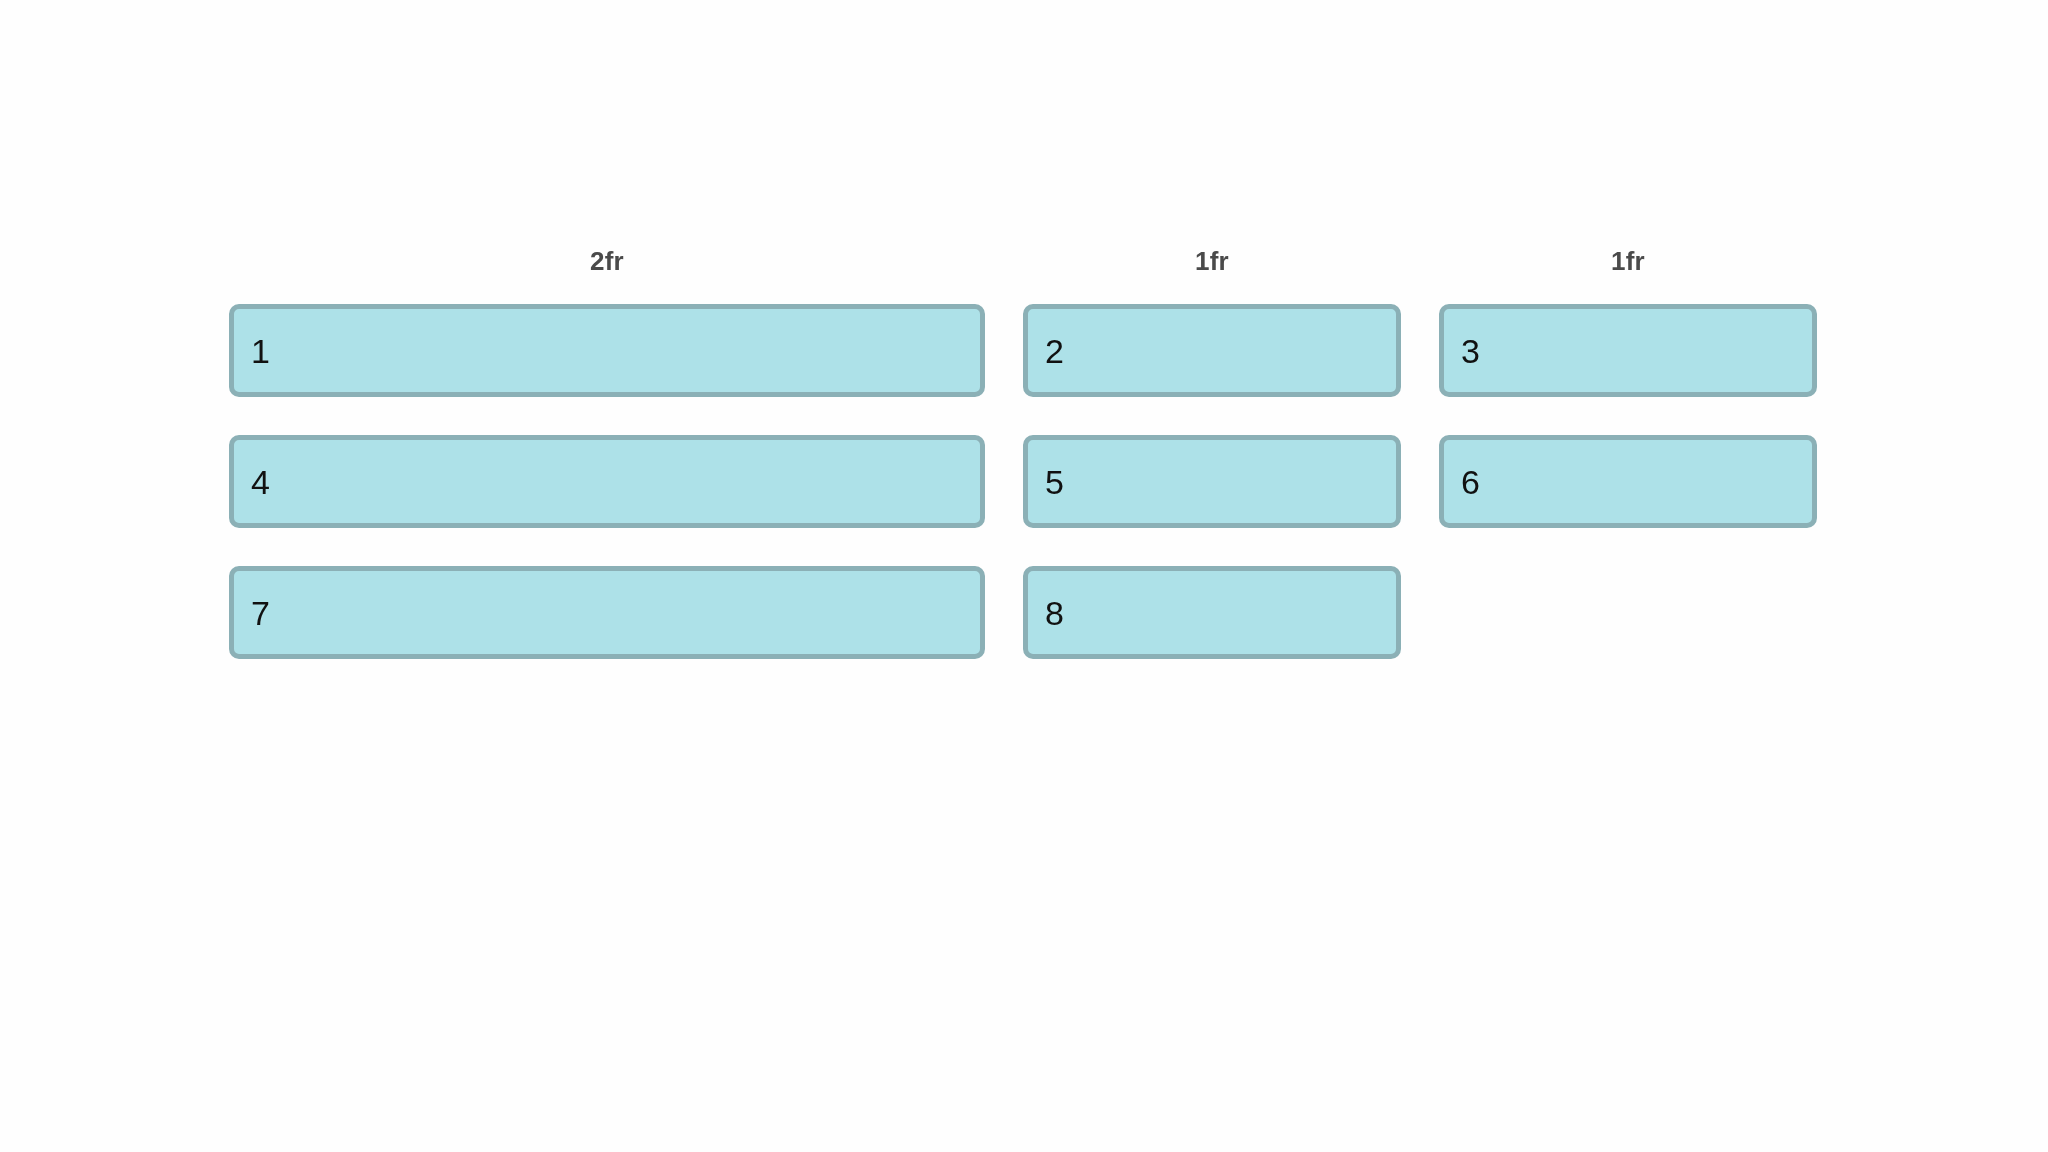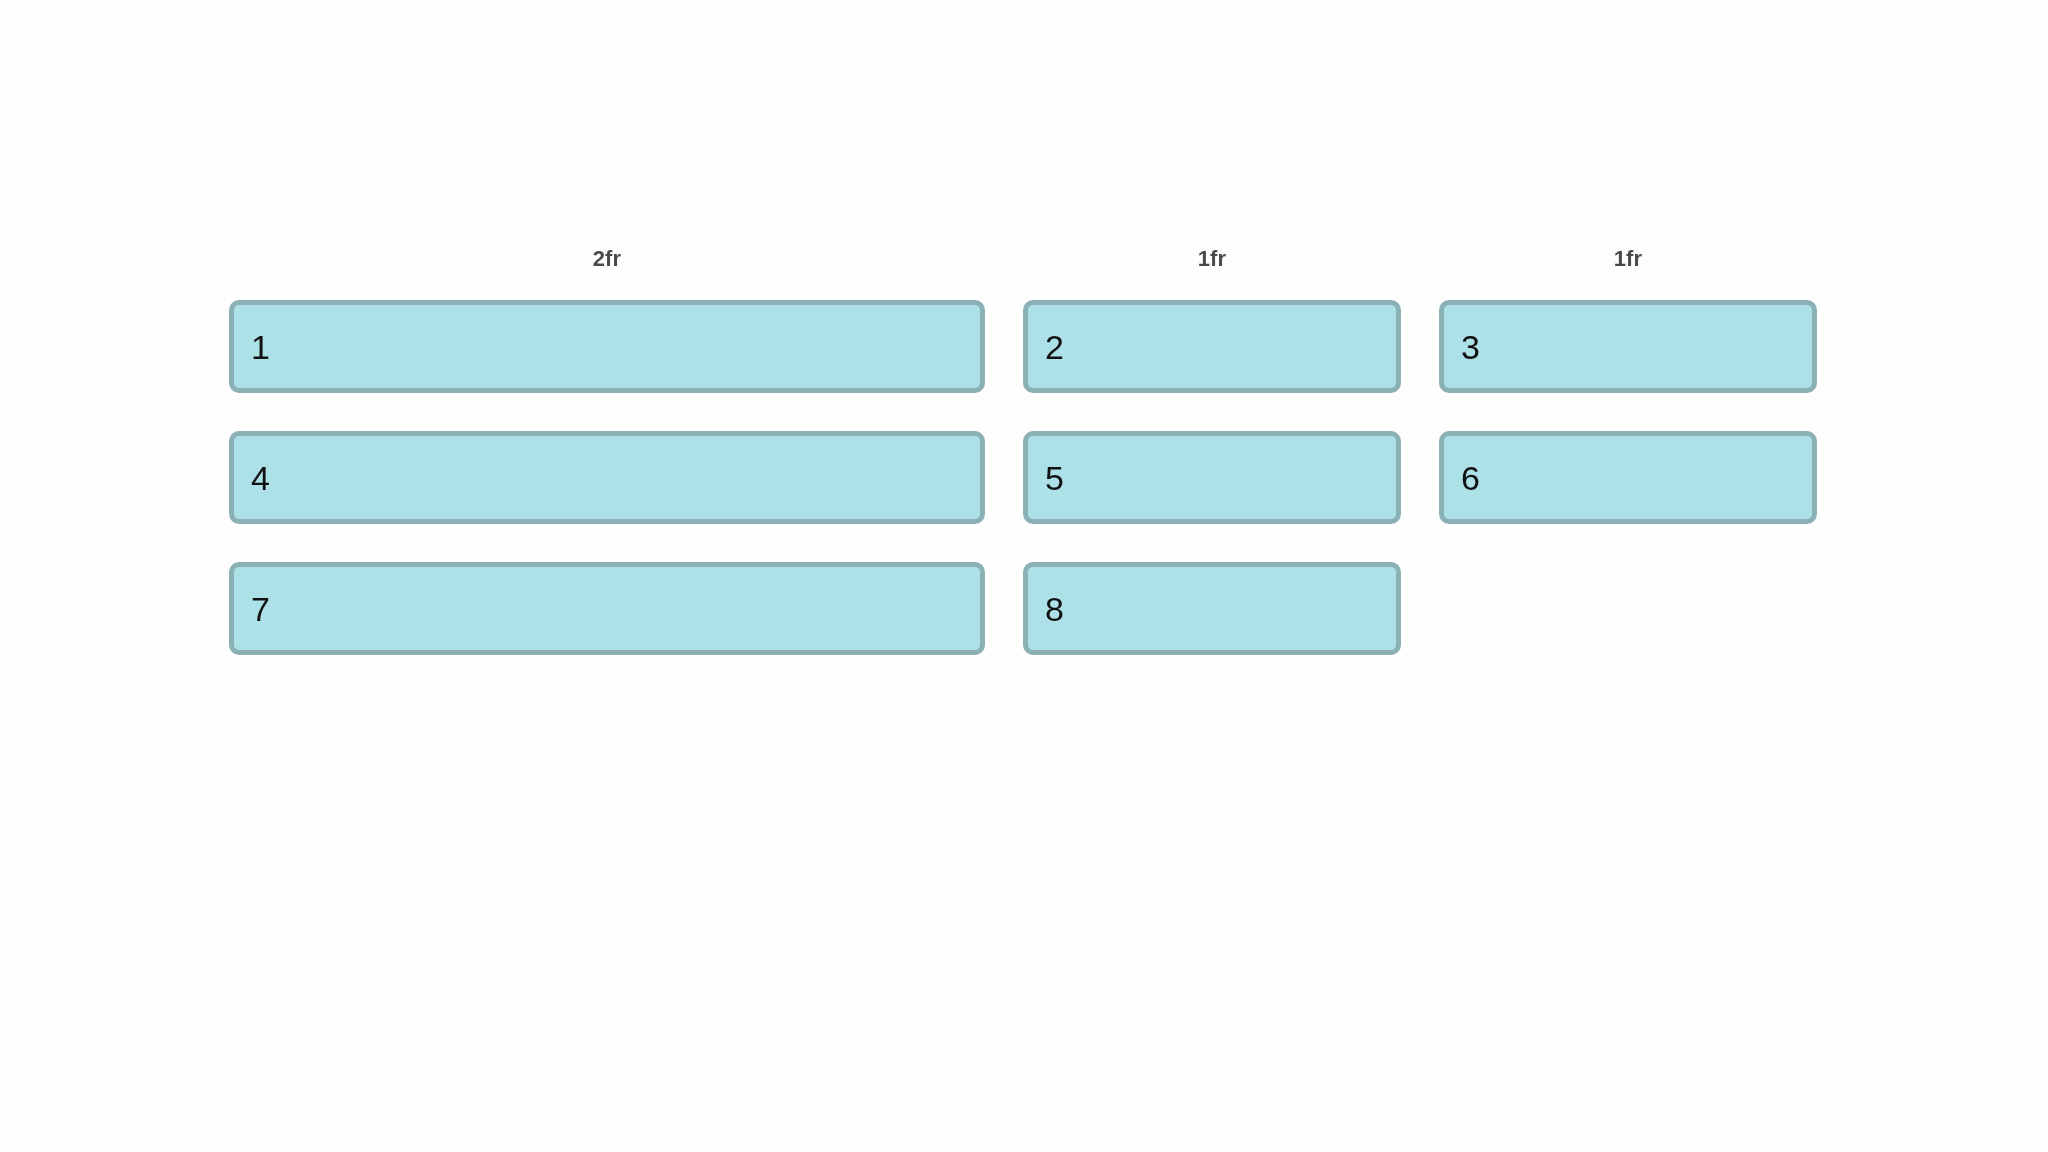--- a/index.html
+++ b/index.html
@@ -32,21 +32,21 @@
   
   .col-labels {
     display: grid;
     grid-template-columns: 2fr 1fr 1fr;
     column-gap: 38px;
     width: 100%;
     margin-bottom: 30px;
   }
   .col-label {
     text-align: center;
-    font-size: 22px;
+    font-size: 26px;
     font-weight: bold;
     color: #4a4a4a;
     line-height: 1;
     letter-spacing: 0.2px;
     user-select: none;
   }
 
   
   .grid-items {
     display: grid;

